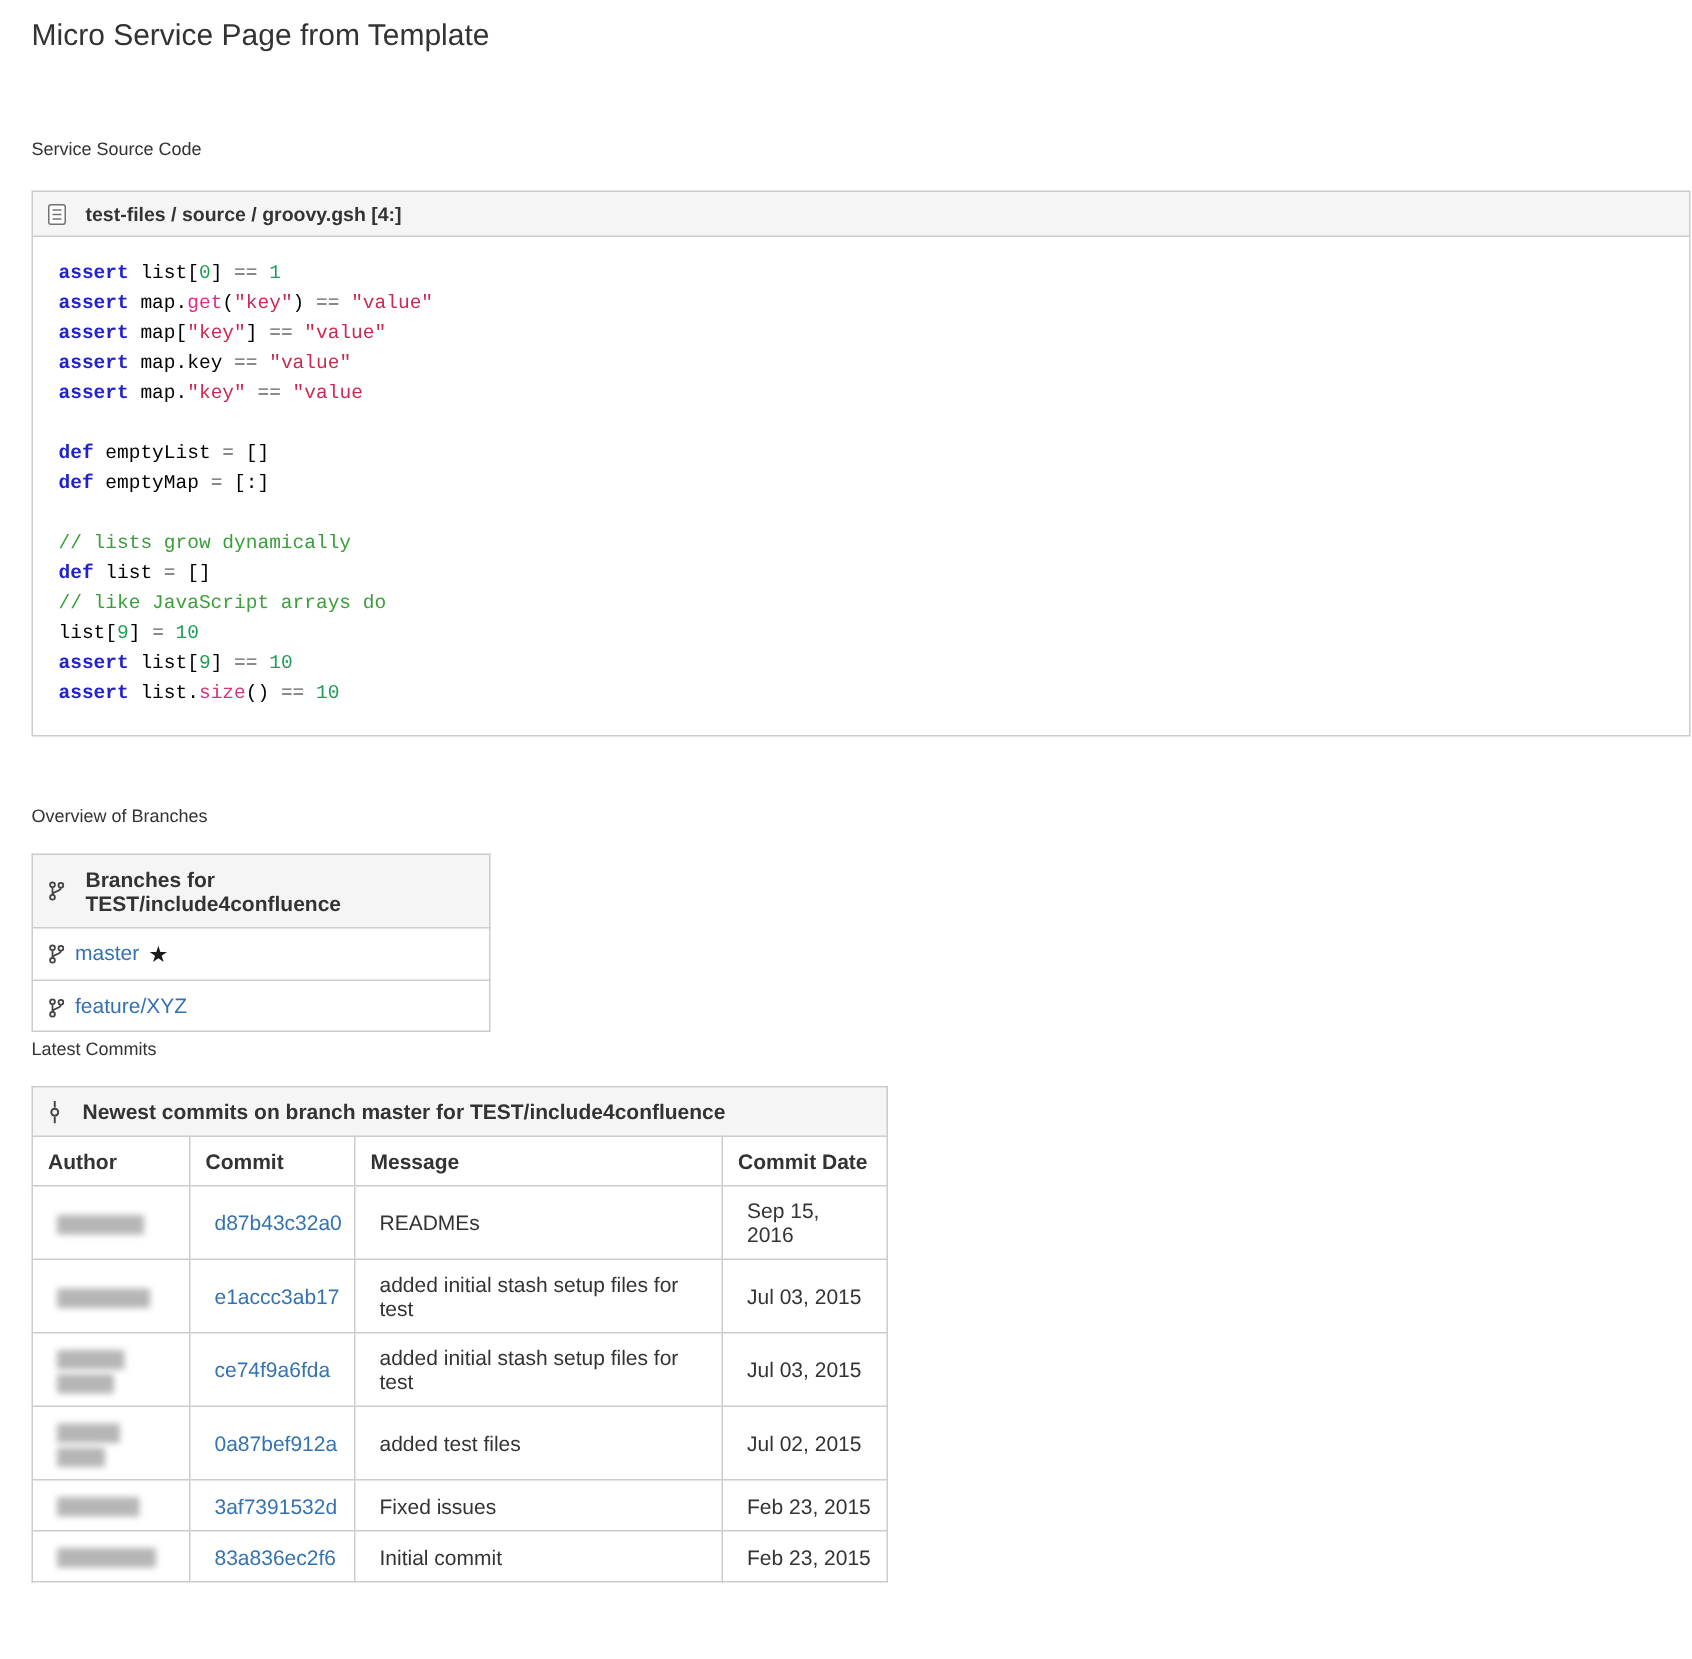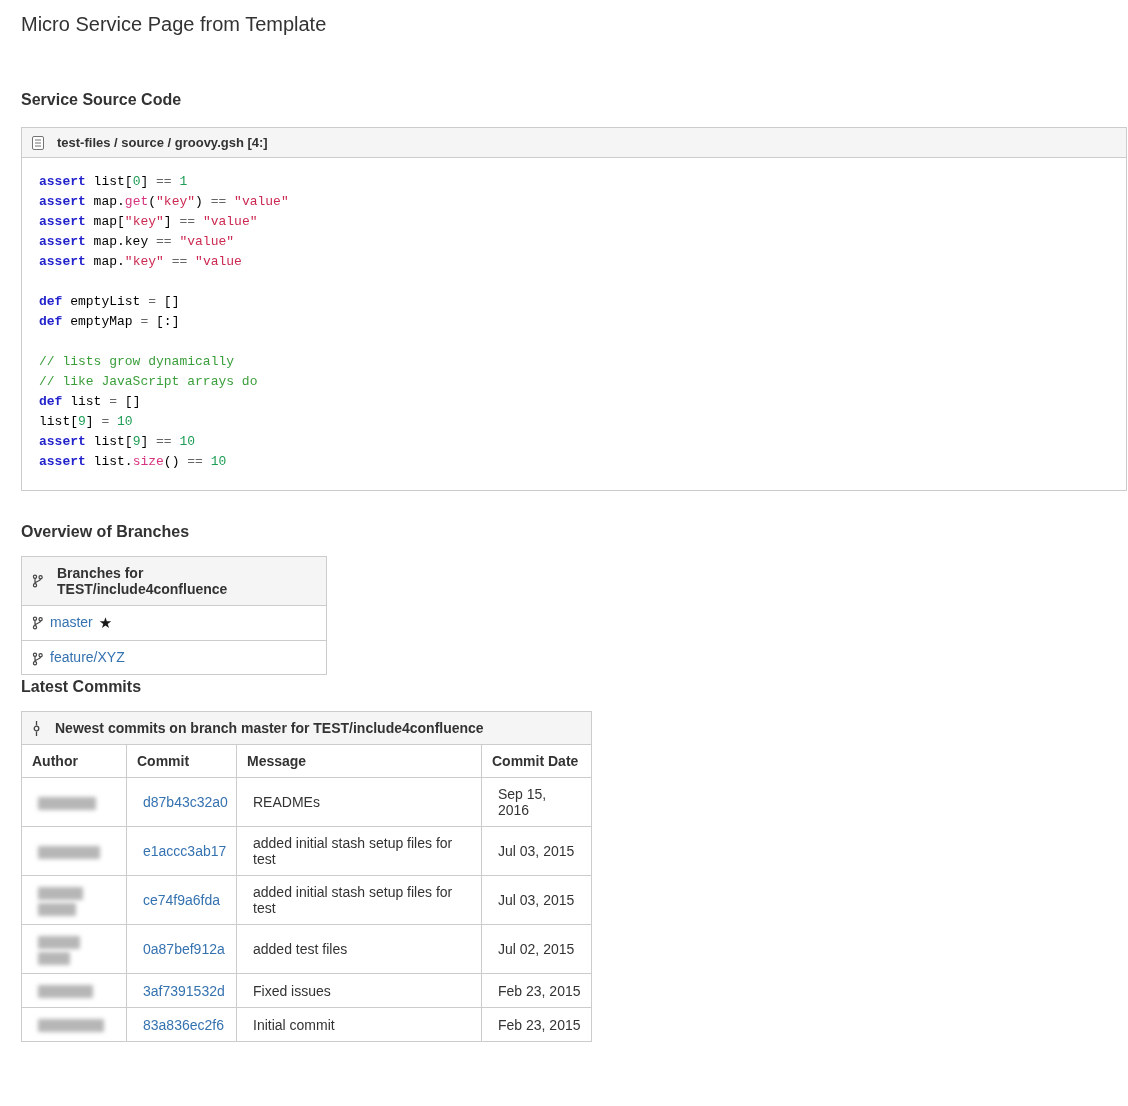--- a/index.html
+++ b/index.html
@@ -5,23 +5,23 @@
   * { box-sizing: border-box; margin: 0; padding: 0; }
   html, body { background: #fff; }
   body {
     width: 1128px; height: 1106px;
     font-family: "Liberation Sans", sans-serif;
     color: #333; overflow: hidden; position: relative;
   }
   .page { padding: 10px 0 0 21px; width: 1128px; }
 
   h1.page-title { font-size: 20px; font-weight: 400; color: var(--heading, #333); line-height: 28px; }
-  h2.section-heading { font-size: 16px; font-weight: 700; color: var(--heading, #333); line-height: 23px; }
+  h2.section-heading { font-size: 12px; font-weight: 400; color: var(--heading, #333); line-height: 23px; }
   .mt-source { margin-top: 50px; }
-  .mt-branches { margin-top: 29px; }
+  .mt-branches { margin-top: 42px; }
   .mt-commits { }
 
   
   .code-panel { margin-top: 16px; width: 1106px; border: 1px solid var(--border, #ccc); background: #fff; }
   .code-panel-header {
     background: var(--panel-header-bg, #f5f5f5);
     border-bottom: 1px solid var(--border, #ccc);
     padding: 7px 10px; font-size: 13px; font-weight: bold; color: #333;
     display: flex; align-items: flex-end; gap: 6px;
   }
@@ -87,22 +87,22 @@
           <div class="code-line"><span class="tok-kw">assert</span><span class="tok-pl"> list[</span><span class="tok-n">0</span><span class="tok-pl">] </span><span class="tok-o">==</span><span class="tok-pl"> </span><span class="tok-n">1</span></div>
           <div class="code-line"><span class="tok-kw">assert</span><span class="tok-pl"> map.</span><span class="tok-m">get</span><span class="tok-pl">(</span><span class="tok-s">"key"</span><span class="tok-pl">) </span><span class="tok-o">==</span><span class="tok-pl"> </span><span class="tok-s">"value"</span></div>
           <div class="code-line"><span class="tok-kw">assert</span><span class="tok-pl"> map[</span><span class="tok-s">"key"</span><span class="tok-pl">] </span><span class="tok-o">==</span><span class="tok-pl"> </span><span class="tok-s">"value"</span></div>
           <div class="code-line"><span class="tok-kw">assert</span><span class="tok-pl"> map.key </span><span class="tok-o">==</span><span class="tok-pl"> </span><span class="tok-s">"value"</span></div>
           <div class="code-line"><span class="tok-kw">assert</span><span class="tok-pl"> map.</span><span class="tok-s">"key"</span><span class="tok-pl"> </span><span class="tok-o">==</span><span class="tok-pl"> </span><span class="tok-s">"value</span></div>
           <div class="code-line">&nbsp;</div>
           <div class="code-line"><span class="tok-kw">def</span><span class="tok-pl"> emptyList </span><span class="tok-o">=</span><span class="tok-pl"> []</span></div>
           <div class="code-line"><span class="tok-kw">def</span><span class="tok-pl"> emptyMap </span><span class="tok-o">=</span><span class="tok-pl"> [:]</span></div>
           <div class="code-line">&nbsp;</div>
           <div class="code-line"><span class="tok-c">// lists grow dynamically</span></div>
+          <div class="code-line"><span class="tok-kw">def</span><span class="tok-pl"> list </span><span class="tok-o">=</span><span class="tok-pl"> []</span></div>
           <div class="code-line"><span class="tok-c">// like JavaScript arrays do</span></div>
-          <div class="code-line"><span class="tok-kw">def</span><span class="tok-pl"> list </span><span class="tok-o">=</span><span class="tok-pl"> []</span></div>
           <div class="code-line"><span class="tok-pl">list[</span><span class="tok-n">9</span><span class="tok-pl">] </span><span class="tok-o">=</span><span class="tok-pl"> </span><span class="tok-n">10</span></div>
           <div class="code-line"><span class="tok-kw">assert</span><span class="tok-pl"> list[</span><span class="tok-n">9</span><span class="tok-pl">] </span><span class="tok-o">==</span><span class="tok-pl"> </span><span class="tok-n">10</span></div>
           <div class="code-line"><span class="tok-kw">assert</span><span class="tok-pl"> list.</span><span class="tok-m">size</span><span class="tok-pl">() </span><span class="tok-o">==</span><span class="tok-pl"> </span><span class="tok-n">10</span></div>
         </div>
     </div>
   </div>
 
   <h2 class="section-heading mt-branches">Overview of Branches</h2>
 
   <table class="branches-table">

